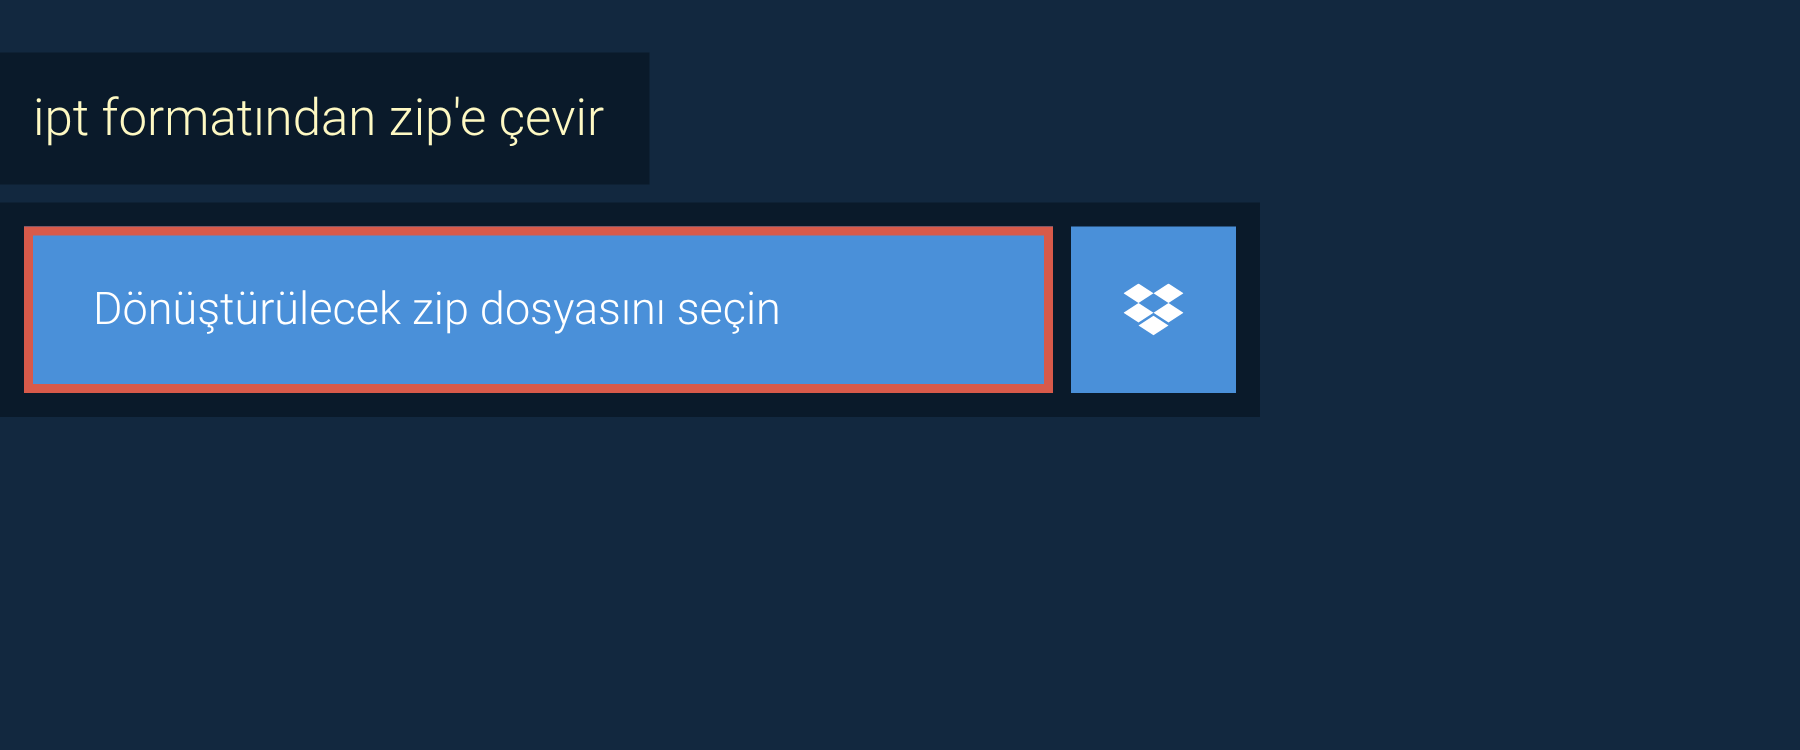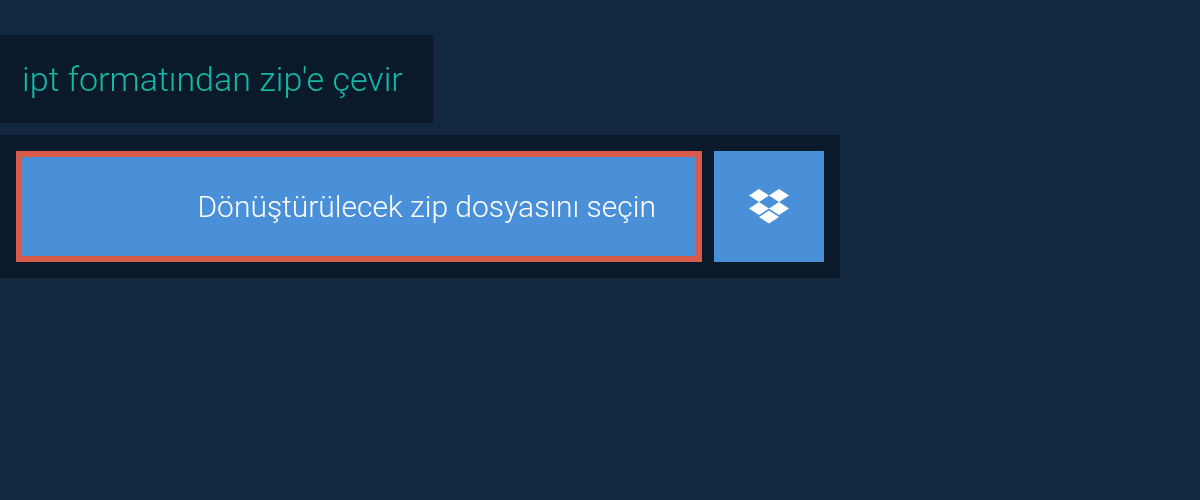--- a/index.html
+++ b/index.html
@@ -9,21 +9,21 @@
     }
     body {
       background: #12283f;
       font-family: -apple-system, BlinkMacSystemFont, "Segoe UI", Roboto, Arial, sans-serif;
       width: 1200px;
       height: 500px;
       overflow: hidden;
     }
     .header-tab {
       background: #0a1a2a;
-      color: #14b8a6;
+      color: #fef9c3;
       display: inline-block;
       padding: 24px 30px 24px 22px;
       font-size: 34px;
       font-weight: 300;
       margin-top: 35px;
     }
     .upload-section {
       background: #0a1a2a;
       padding: 16px;
       margin-top: 12px;
@@ -36,21 +36,21 @@
       border: 6px solid #d85a4a;
       color: #ffffff;
       font-size: 30px;
       font-weight: 300;
       padding: 32px 40px;
       flex: 1;
       text-align: center;
       cursor: pointer;
       display: flex;
       align-items: center;
-      justify-content: flex-end;
+      justify-content: flex-start;
     }
     .dropbox-button {
       background: #4a90d9;
       width: 110px;
       display: flex;
       align-items: center;
       justify-content: center;
       cursor: pointer;
     }
     .dropbox-icon {

